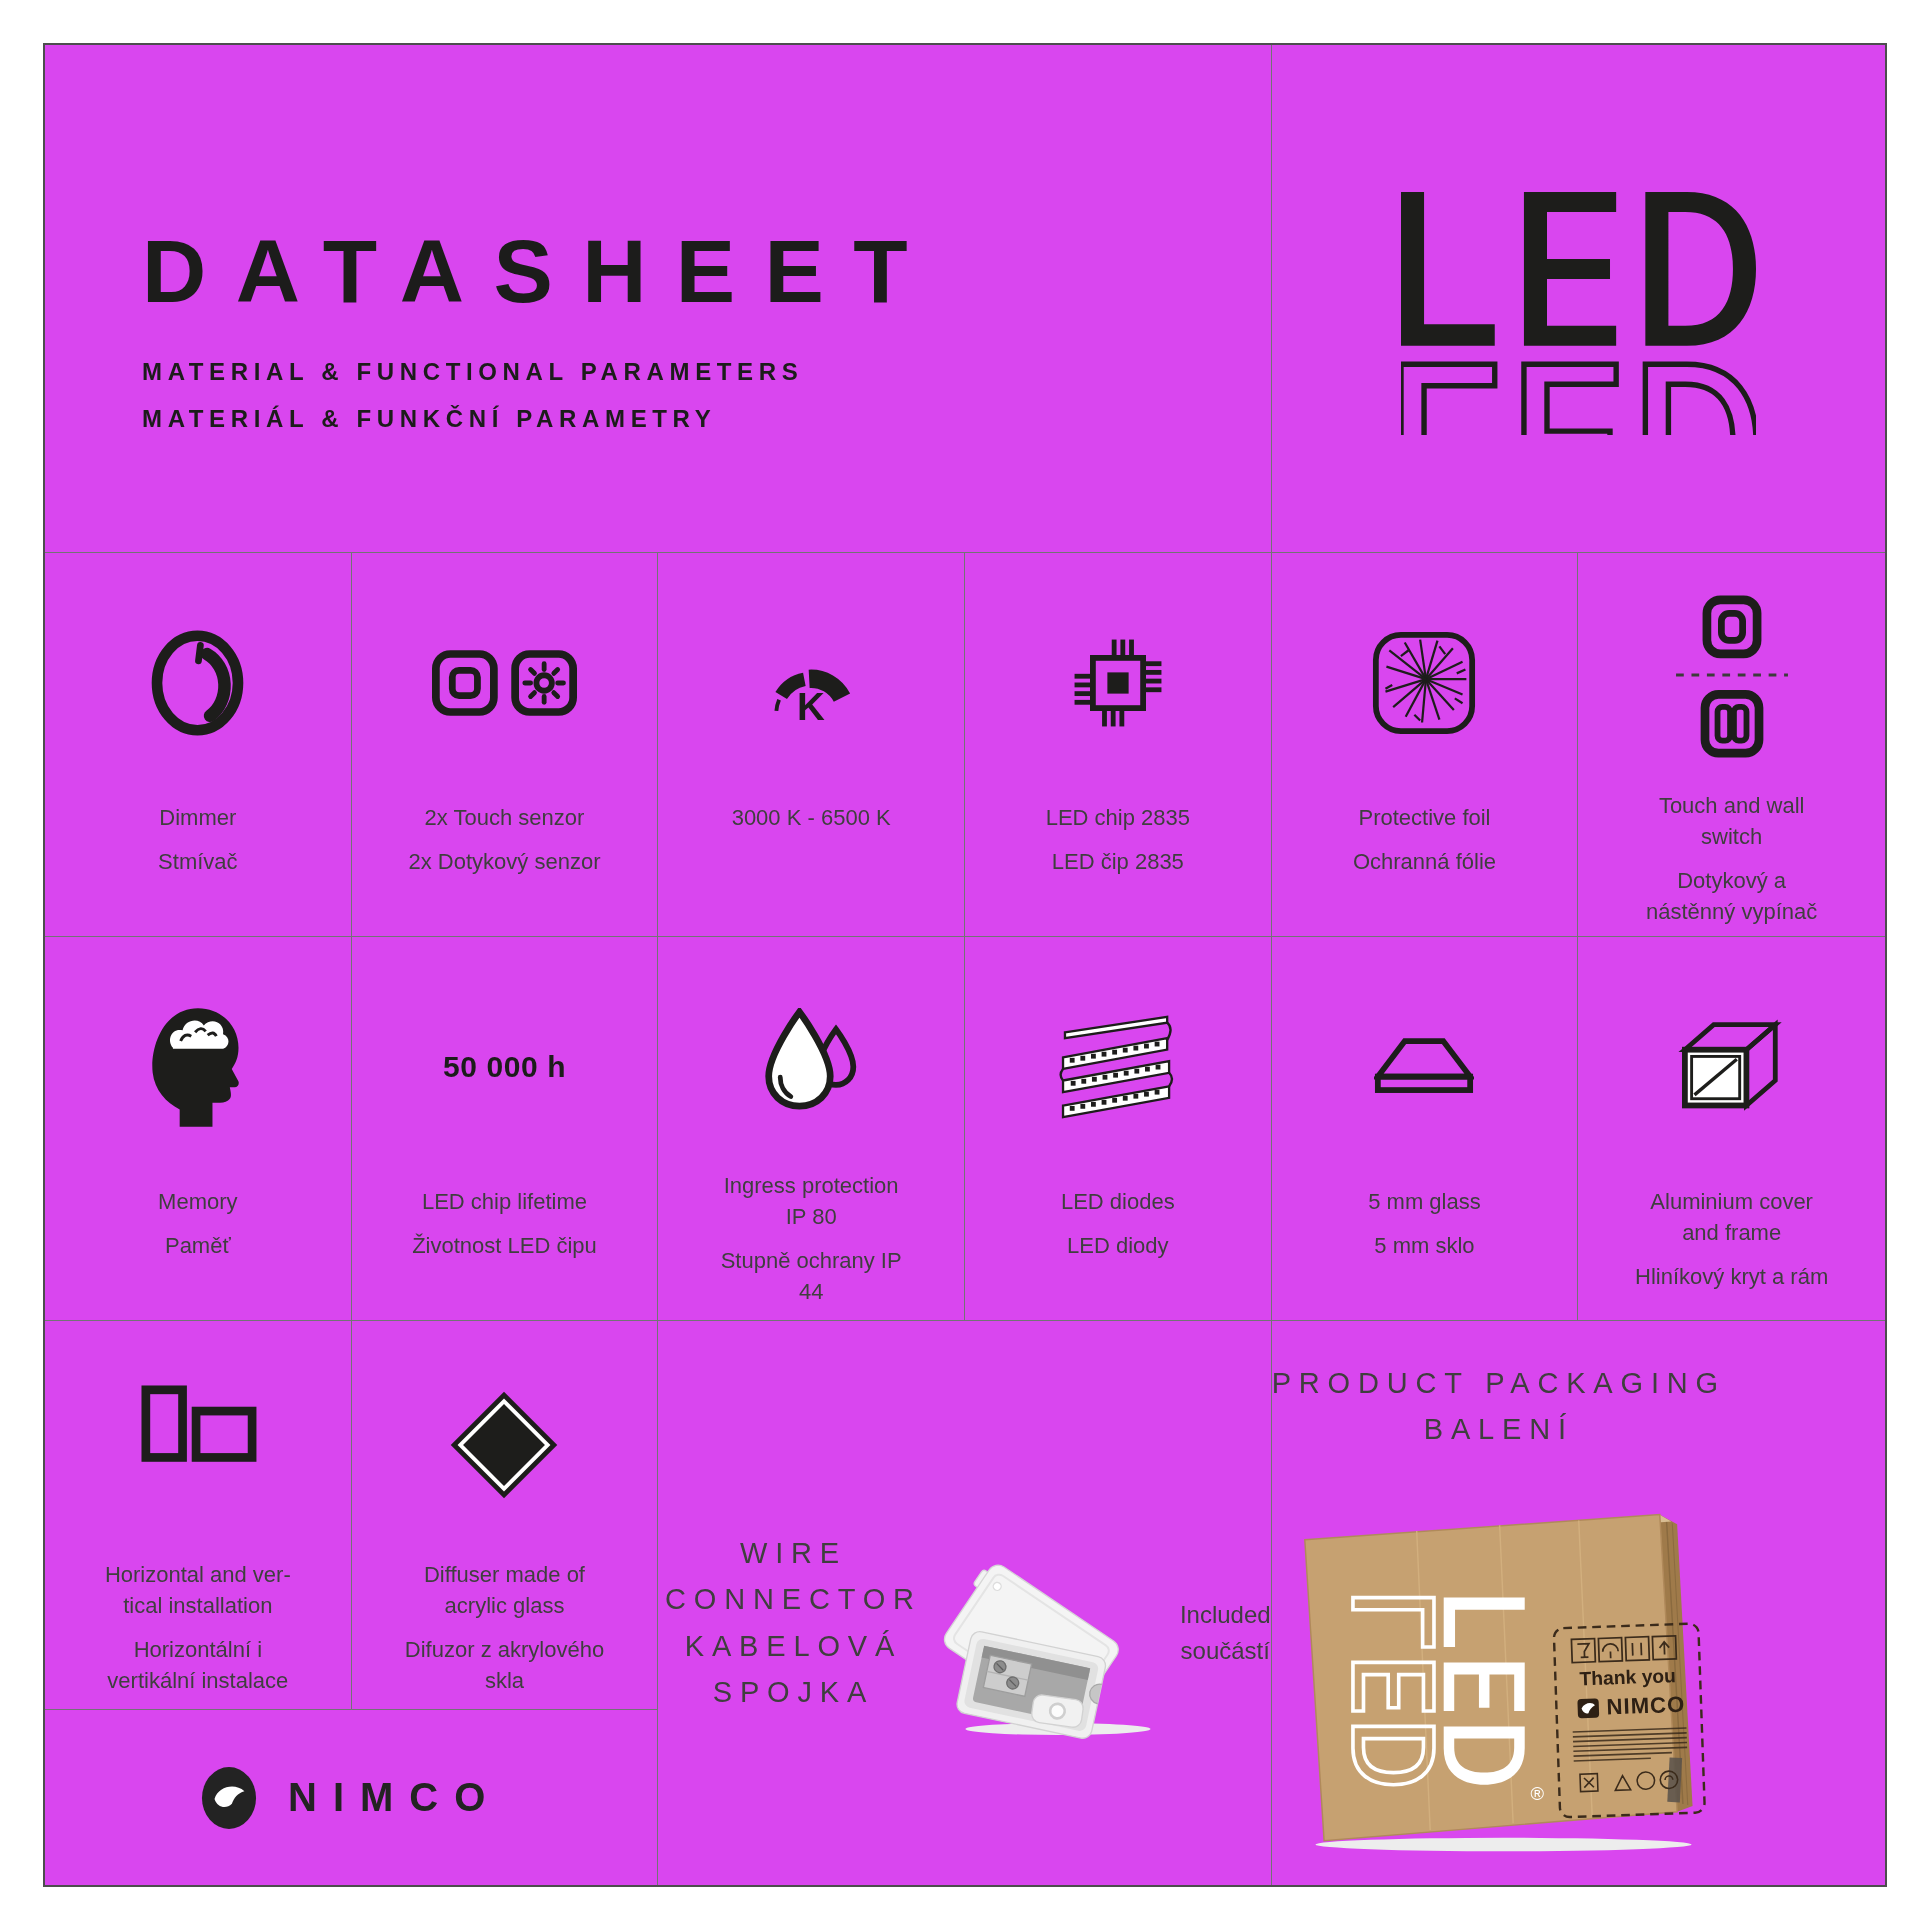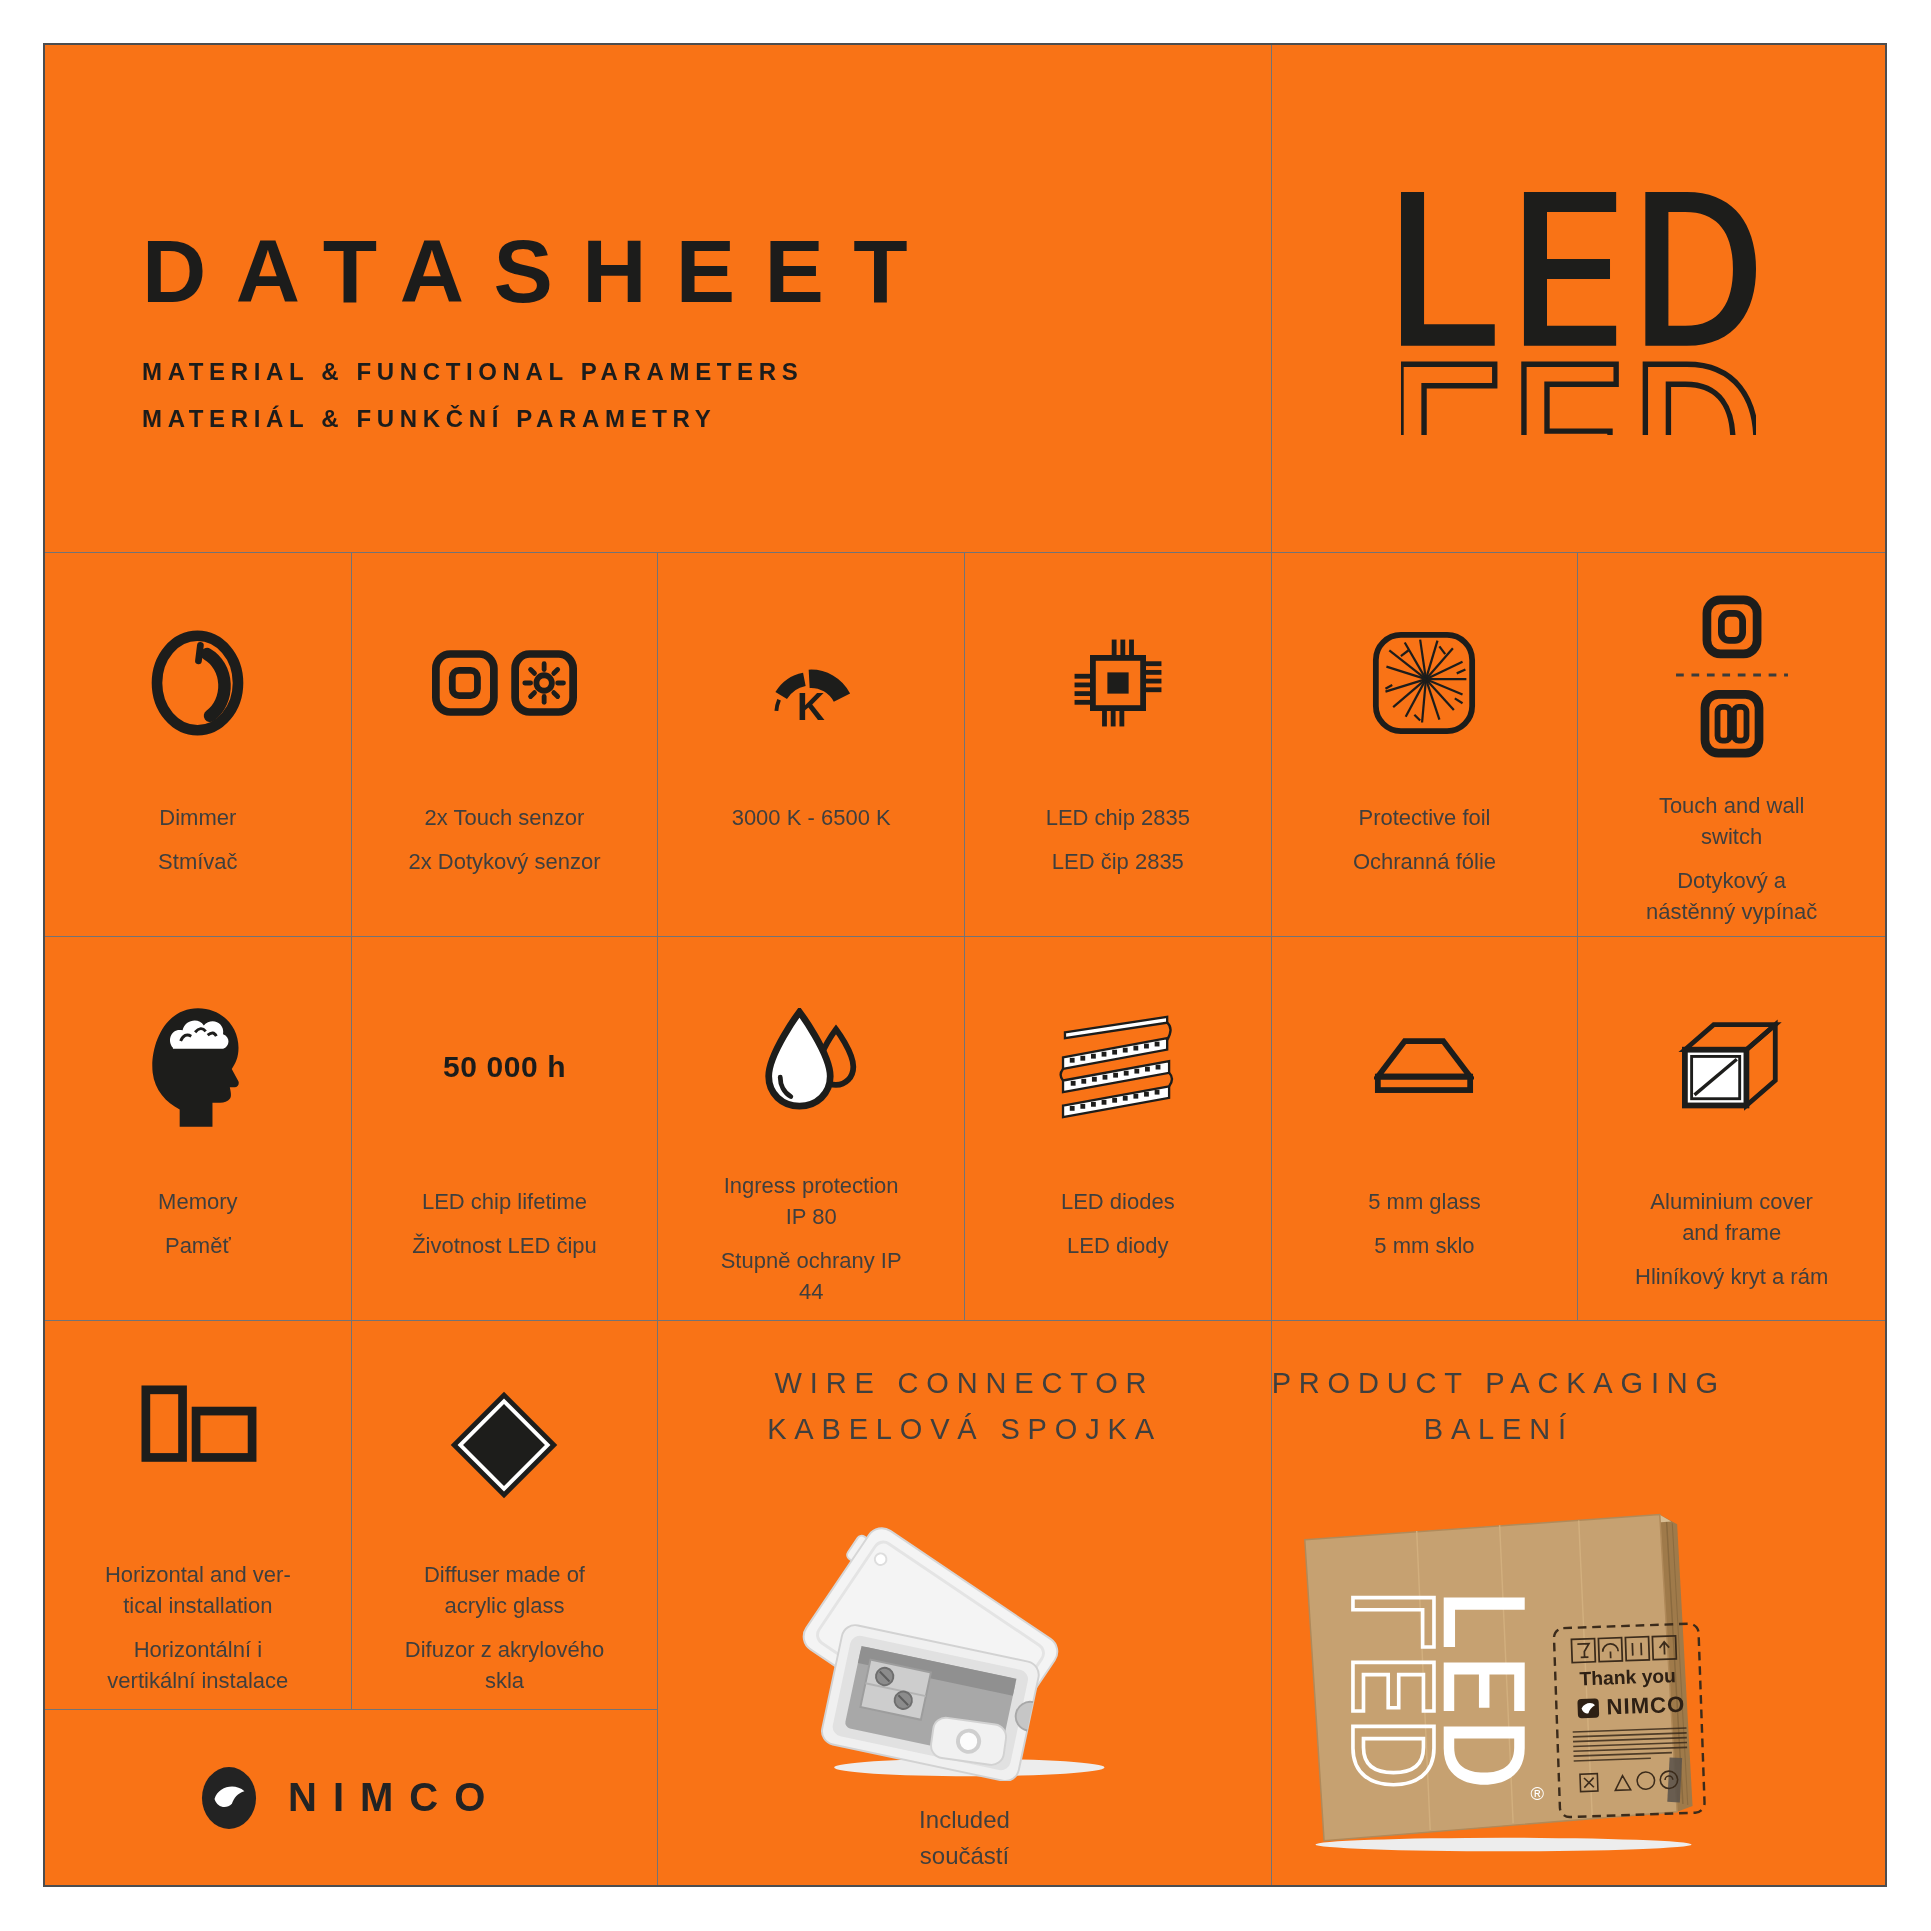--- a/index.html
+++ b/index.html
@@ -3,21 +3,21 @@
 <meta charset="utf-8">
 <style>
   * { margin:0; padding:0; box-sizing:border-box; }
   html,body { background:#ffffff; }
   body {
     width:1931px; height:1931px; position:relative;
     font-family:"Liberation Sans", sans-serif; color:#3f3f3e;
   }
   #sheet {
     position:absolute; left:43px; top:43px; width:1844px; height:1844px;
-    border:2.9px solid #4d4d4f; background:#f97316;
+    border:2.9px solid #4d4d4f; background:#d946ef;
     display:grid;
     grid-template-columns:repeat(6,1fr);
     grid-template-rows:508px 384px 384px 389px 1fr;
   }
   .cell { position:relative; overflow:hidden; }
   .br { border-right:1.9px solid #737375; }
   .bb { border-bottom:1.9px solid #737375; }
 
   
   .title-cell { grid-column:1/5; grid-row:1; padding:182px 0 0 97px; }
@@ -37,21 +37,21 @@
   .icon-box { height:176px; display:flex; align-items:center; justify-content:center; }
   .labels { margin-top:31px; text-align:center; }
   .label { font-size:22px; line-height:1.42; color:#3f3f3e; white-space:pre-line; margin-bottom:12.6px; }
   .hours { font-size:30px; font-weight:bold; color:#1c1c1b; letter-spacing:.02em; }
 
   
   .section-title {
     font-size:29px; letter-spacing:.27em; line-height:1.6; text-align:center;
     color:#3f3f3e; white-space:pre-line;
   }
-  .wire-cell { grid-column:3/5; grid-row:4/6; display:flex; flex-direction:column; align-items:center; padding-top:39px; }
+  .wire-cell { grid-column:3/5; grid-row:4/6; display:flex; flex-direction:row; align-items:center; padding-top:39px; }
   .wire-cell .caption { margin-top:21px; font-size:24px; line-height:1.5; text-align:center; white-space:pre-line; }
   .pack-cell { grid-column:5/7; grid-row:4/6; display:flex; flex-direction:column; align-items:flex-start; padding-top:39px; }
   .pack-cell svg { margin-top:23px; }
   .wire-cell svg.photo { margin-top:19.3px; }
 
   .nimco-cell { grid-column:1/3; grid-row:5; display:flex; align-items:center; justify-content:center; gap:27px; }
   .nimco-text { font-size:40px; font-weight:bold; letter-spacing:.40em; color:#232323; text-indent:.1em; }
 
   .r3c1 { grid-column:1; grid-row:4;gap:36px; }
   .r3c2 { grid-column:2; grid-row:4; }

